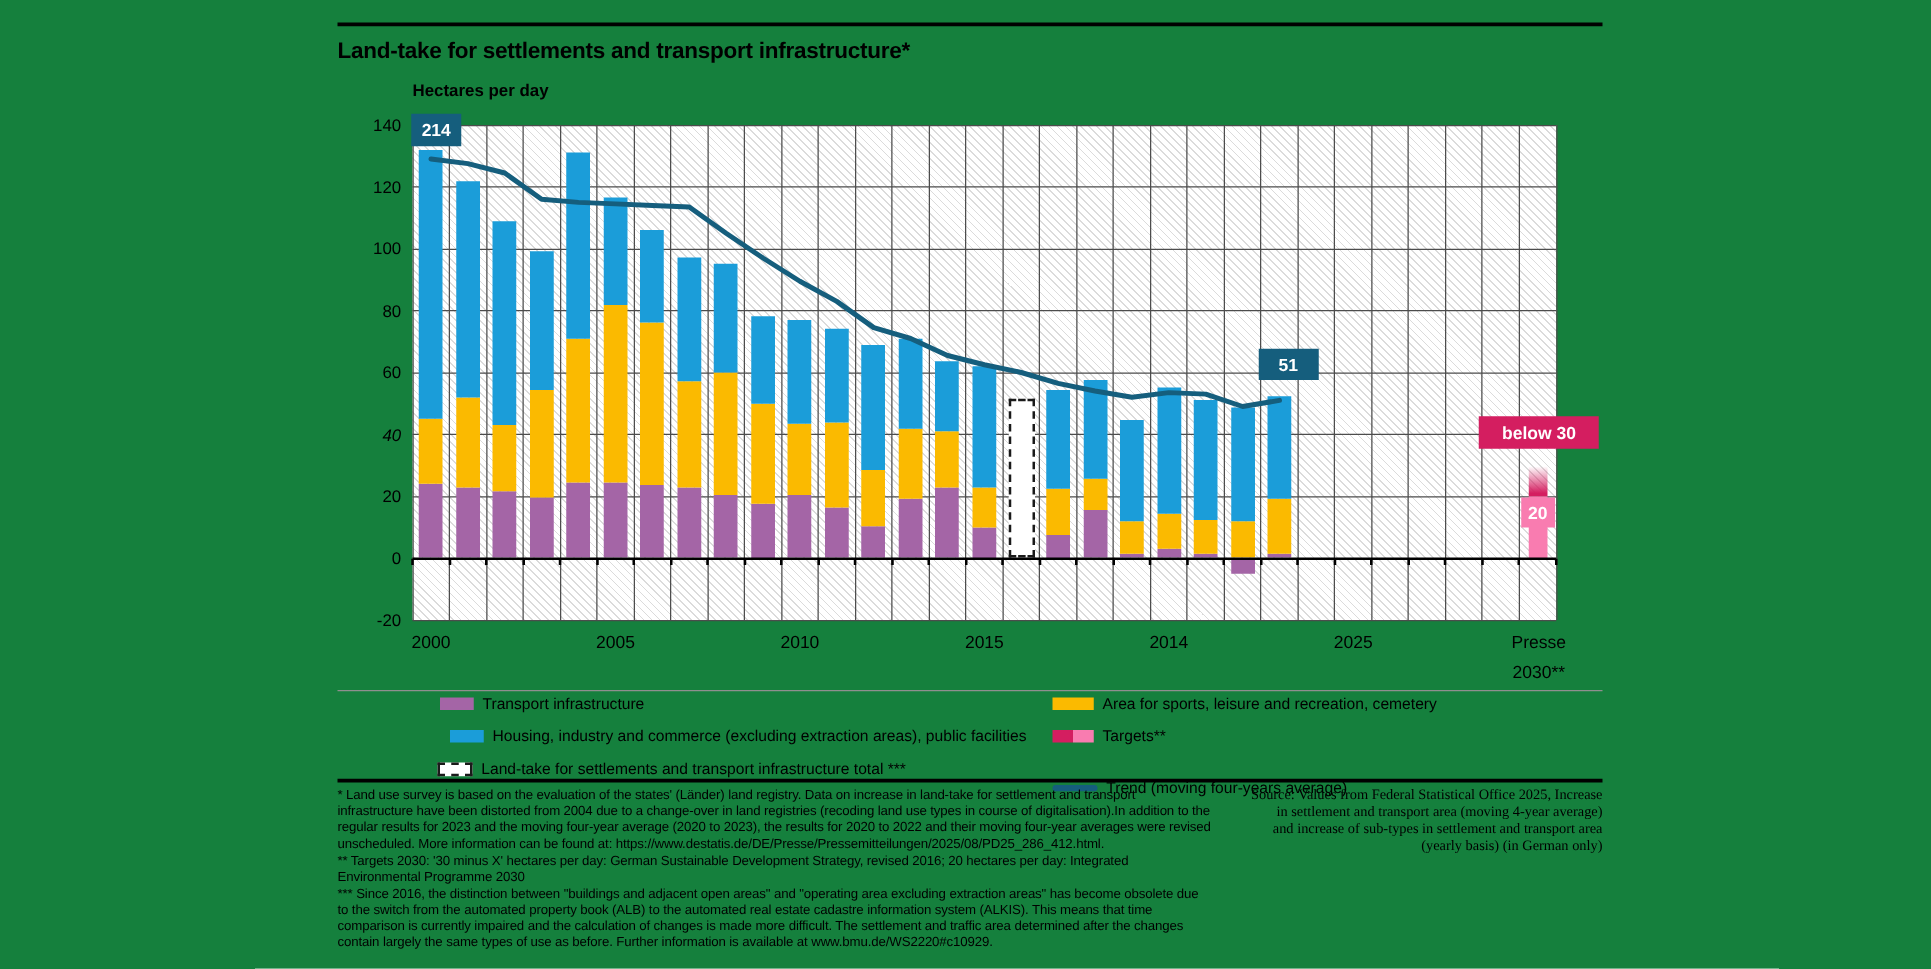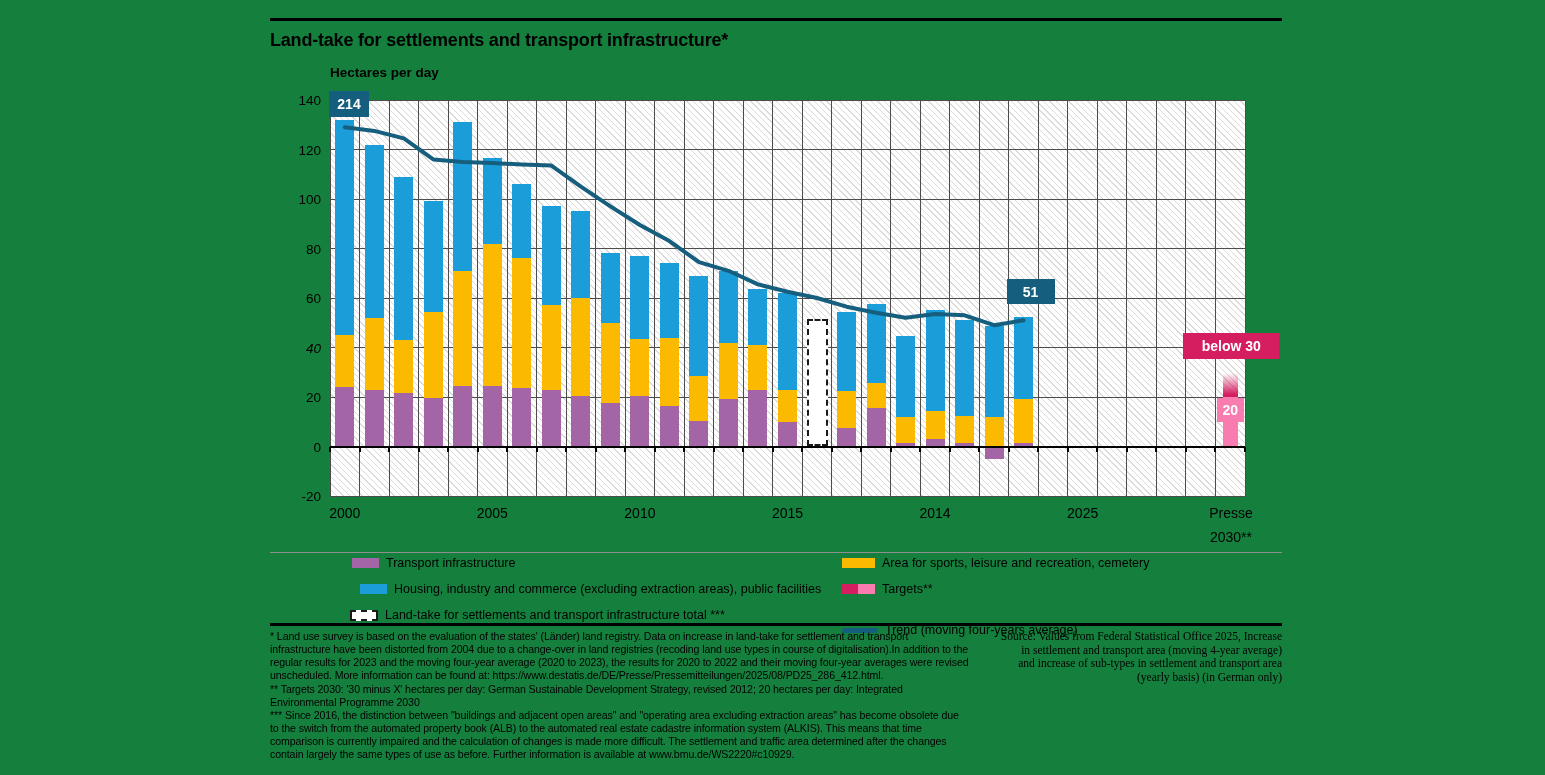--- a/index.html
+++ b/index.html
@@ -243,21 +243,21 @@
   </div>
   <div class="legend-item" style="left:842px;top:605px;margin-top:18px;">
     <span class="sw sw-line" style="background:#155e7d;"></span>
     <span>Trend (moving four-years average)</span>
   </div>
 
   <div class="rule" style="left:270px;top:623px;width:1012px;height:2.5px;"></div>
 
   <div id="footnotes" class="abs">
     <p>* Land use survey is based on the evaluation of the states' (Länder) land registry. Data on increase in land-take for settlement and transport infrastructure have been distorted from 2004 due to a change-over in land registries (recoding land use types in course of digitalisation).In addition to the regular results for 2023 and the moving four-year average (2020 to 2023), the results for 2020 to 2022 and their moving four-year averages were revised unscheduled. More information can be found at: https://www.destatis.de/DE/Presse/Pressemitteilungen/2025/08/PD25_286_412.html.</p>
-    <p>** Targets 2030: '30 minus X' hectares per day: German Sustainable Development Strategy, revised 2012; 20 hectares per day: Integrated Environmental Programme 2030</p>
+    <p>** Targets 2030: '30 minus X' hectares per day: German Sustainable Development Strategy, revised 2016; 20 hectares per day: Integrated Environmental Programme 2030</p>
     <p>*** Since 2016, the distinction between "buildings and adjacent open areas" and "operating area excluding extraction areas" has become obsolete due to the switch from the automated property book (ALB) to the automated real estate cadastre information system (ALKIS).  This means that time comparison is currently impaired and the calculation of changes is made more difficult. The settlement and traffic area determined after the changes contain largely the same types of use as before. Further information is available at www.bmu.de/WS2220#c10929.</p>
   </div>
 
   <div id="source" class="abs">Source: Values from Federal Statistical Office 2025, Increase
 in settlement and transport area (moving 4-year average)
 and increase of sub-types in settlement and transport area
 (yearly basis)  (in German only)</div>
 
 </div>
 

